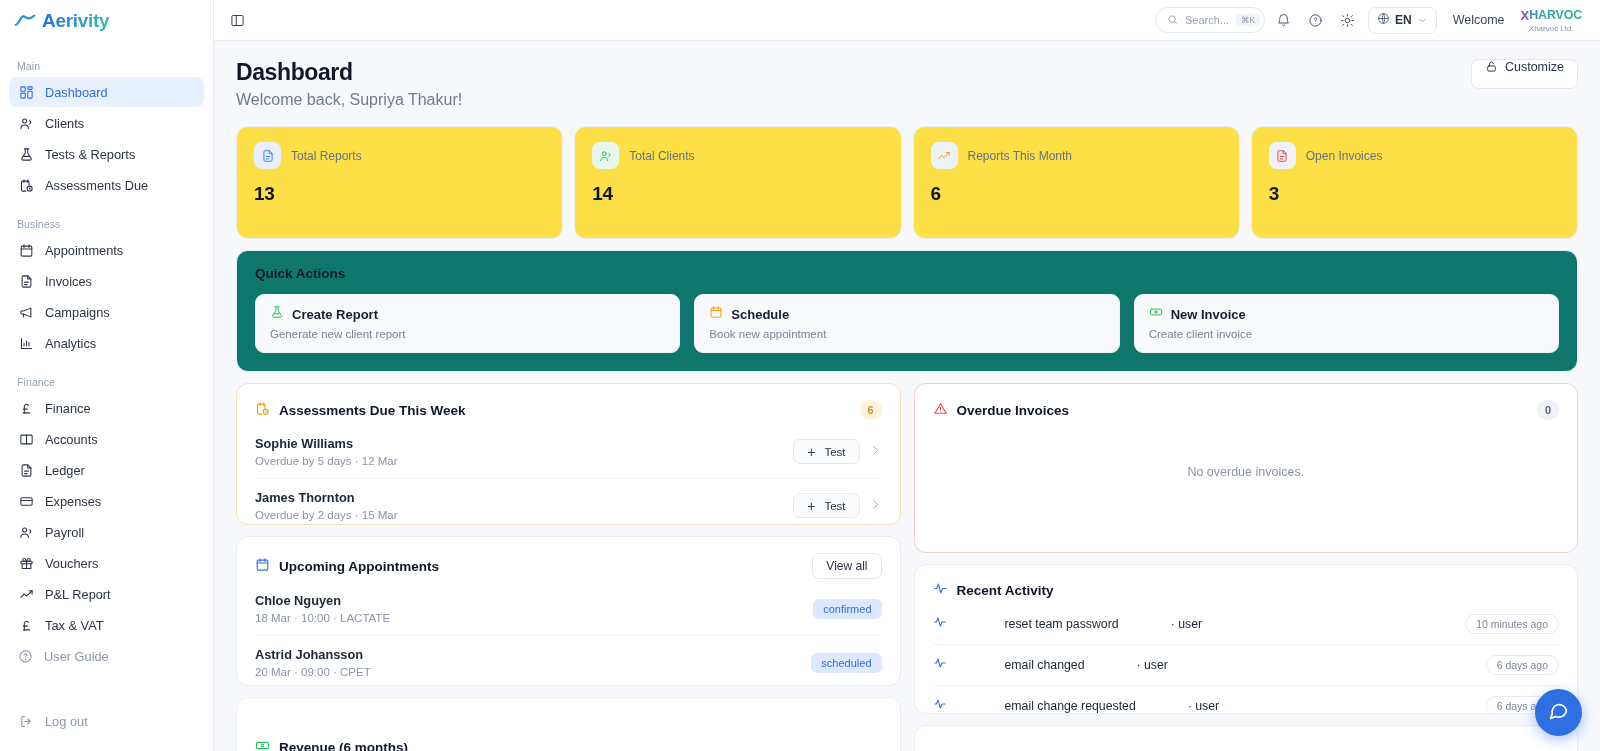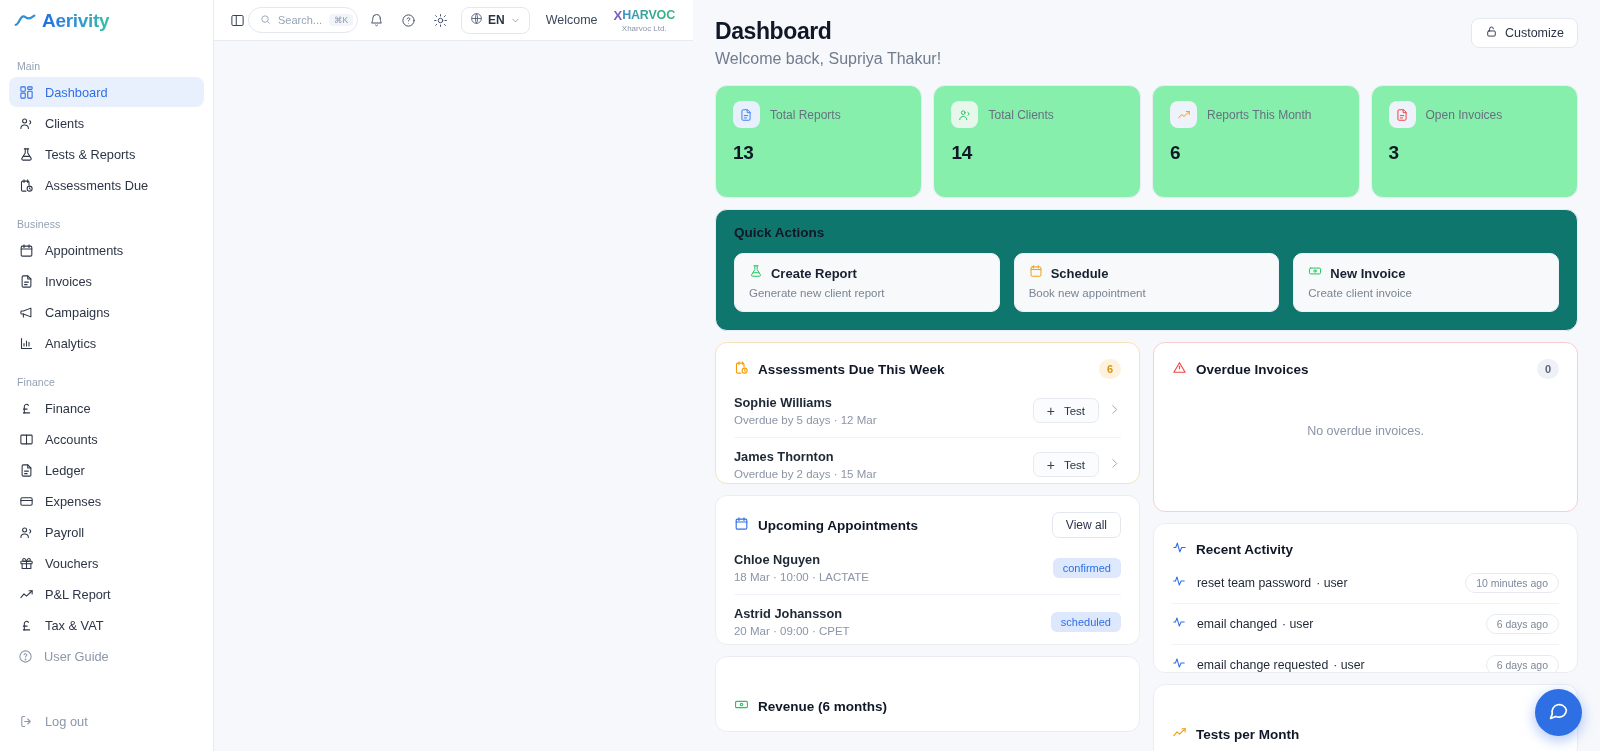--- a/index.html
+++ b/index.html
@@ -43,21 +43,21 @@
   .nav-item.active .ic svg { stroke: #2f6fe4; }
   .nav-item.muted { color: #8c97a8; }
   .nav-item.muted .ic svg { stroke: #8c97a8; }
   .ic { width: 16px; height: 16px; display: flex; align-items: center; justify-content: center; flex: 0 0 16px; }
   .ic svg { width: 15px; height: 15px; stroke: #2c3545; stroke-width: 1.7; fill: none;
             stroke-linecap: round; stroke-linejoin: round; }
   .nav-sub { padding-left: 8px; }
   .nav-bottom { padding: 0 9px 14px 9px; }
 
   
-  .main { flex: 1; display: flex; flex-direction: row; min-width: 0; height: 751px; }
+  .main { flex: 1; display: flex; flex-direction: column; min-width: 0; height: 751px; }
 
   
   .topbar {
     height: 41px; flex: 0 0 41px; background: #ffffff;
     border-bottom: 1px solid #e7ebf0;
     display: flex; align-items: center; padding: 0 14px 0 12px;
   }
   .panel-toggle { width: 22px; height: 22px; display:flex; align-items:center; justify-content:center;
      border-radius: 5px; cursor: pointer; }
   .panel-toggle svg { width: 15px; height: 15px; stroke: #34415a; stroke-width: 1.6; fill: none; }
@@ -96,31 +96,31 @@
   }
   .corp-sub { font-size: 8px; color: #8b95a6; margin-top: 1px; }
 
   
   .content { flex: 1; overflow: hidden; padding: 18px 22px 0 22px; position: relative; }
 
   .page-head { display: flex; align-items: flex-start; }
   .page-title { font-size: 23px; font-weight: bold; color: #101828; letter-spacing: -.4px; }
   .page-sub { font-size: 16px; color: #707c8e; margin-top: 5px; }
   .customize-btn {
-    margin-left: auto; display: flex; align-items: center; gap: 7px;
+    margin-left: auto; display: flex; align-items: flex-start; gap: 7px;
     height: 30px; padding: 0 13px; border: 1px solid #e3e8ef; border-radius: 8px;
     background: #fff; font-size: 12.5px; color: #2b3446; cursor: pointer;
   }
   .customize-btn svg { width: 13px; height: 13px; stroke: #2b3446; stroke-width: 1.7; fill: none;
     stroke-linecap: round; stroke-linejoin: round; }
 
   
   .stats { display: flex; gap: 11px; margin-top: 17px; }
   .stat-card {
-    flex: 1; background: #86efac; border: 1px solid #eaeef3; border-radius: 12px;
+    flex: 1; background: #fde047; border: 1px solid #eaeef3; border-radius: 12px;
     height: 113px; padding: 15px 17px; cursor: pointer;
   }
   .stat-top { display: flex; align-items: center; gap: 10px; }
   .stat-ico { width: 27px; height: 27px; border-radius: 8px; display: flex;
     align-items: center; justify-content: center; flex: 0 0 27px; }
   .stat-ico svg { width: 14px; height: 14px; stroke-width: 1.7; fill: none;
     stroke-linecap: round; stroke-linejoin: round; }
   .stat-label { font-size: 12px; color: #66717f; }
   .stat-value { font-size: 19px; font-weight: bold; color: #101828; margin-top: 14px; letter-spacing: -.3px; }
 
@@ -174,21 +174,21 @@
   }
   .test-btn .plus { font-size: 14px; line-height: 1; color: #36404f; }
   .chev-r svg { width: 13px; height: 13px; stroke: #9aa4b4; stroke-width: 1.8; fill: none;
     stroke-linecap: round; stroke-linejoin: round; cursor: pointer; }
   .badge { font-size: 11px; padding: 4px 10px; border-radius: 6px; font-weight: normal; }
   .badge-confirmed { background: #dde8fc; color: #2f6fe4; margin-left: 12px; }
   .badge-scheduled { background: #dde8fc; color: #2f6fe4; }
 
   .empty-msg { text-align: center; font-size: 12.5px; color: #8b95a6; padding: 45px 0 40px 0; }
 
-  .act-row { display: flex; align-items: center; padding: 10px 0; }
+  .act-row { display: flex; align-items: center; padding: 10px 0; gap: 47px; }
   .act-row + .act-row { border-top: 1px solid #f0f3f7; }
   .act-ico { width: 15px; flex: 0 0 15px; margin-right: 10px; }
   .act-ico svg { width: 14px; height: 14px; stroke: #2f6fe4; stroke-width: 1.8; fill: none;
     stroke-linecap: round; stroke-linejoin: round; }
   .act-text { font-size: 12.3px; color: #1d2735; }
   .act-time {
     margin-left: auto; font-size: 10.5px; color: #7d8799;
     border: 1px solid #e6eaf0; border-radius: 11px; padding: 3px 10px;
   }
 

